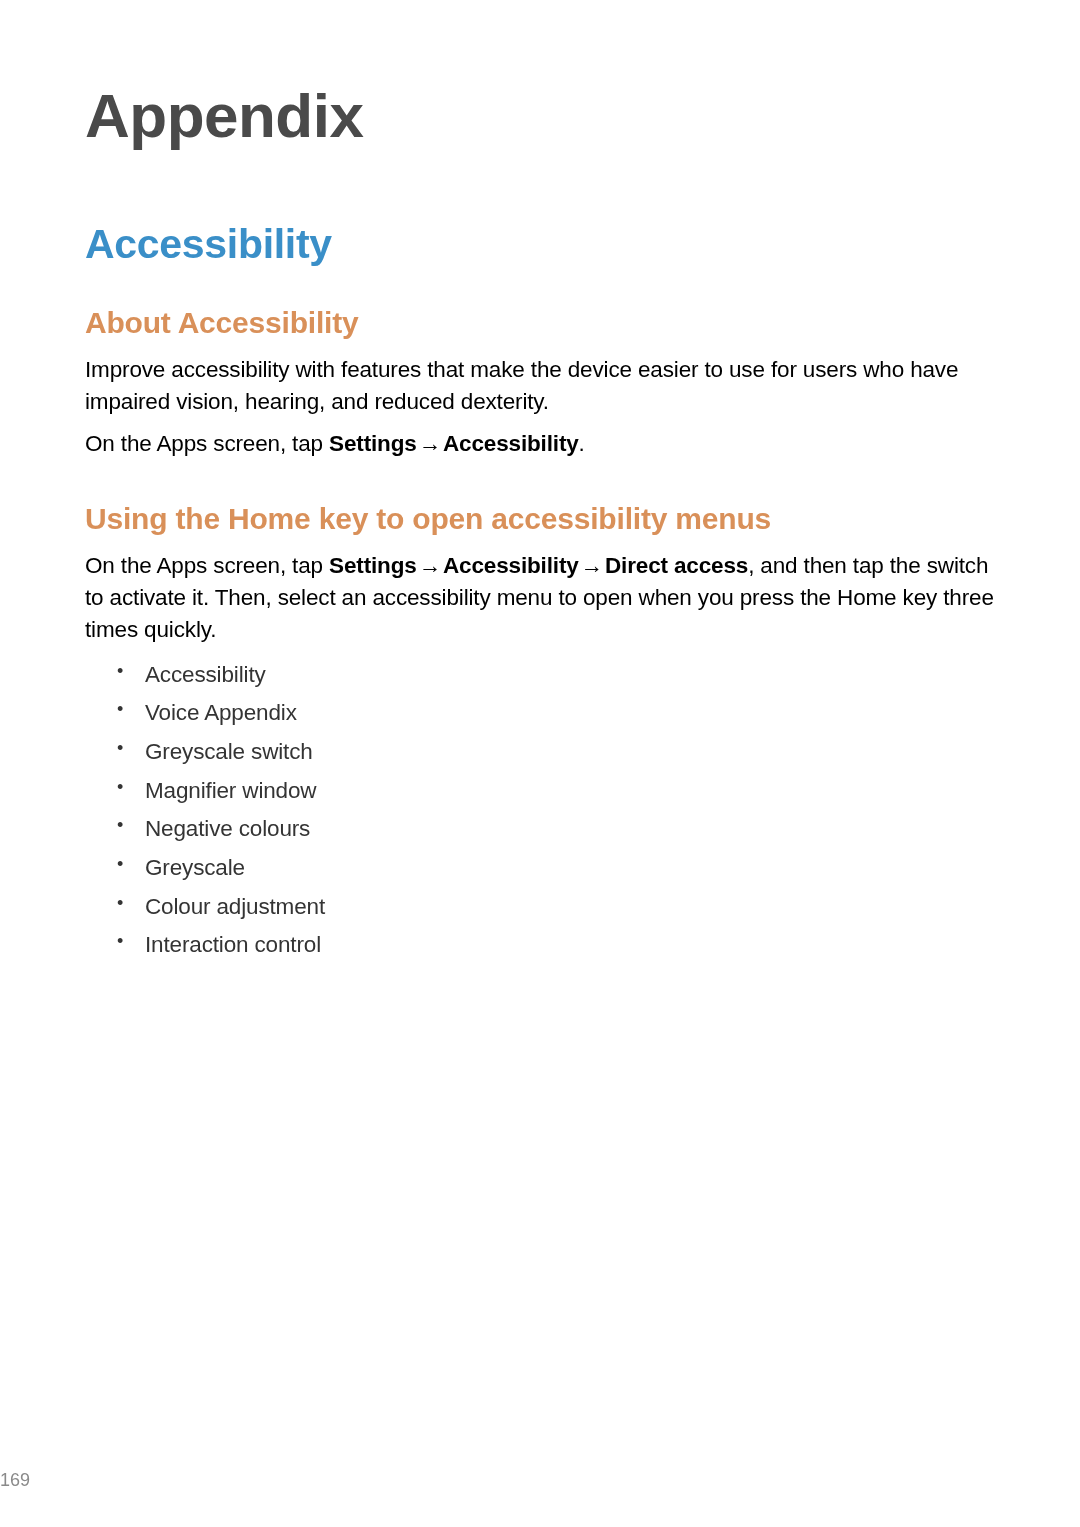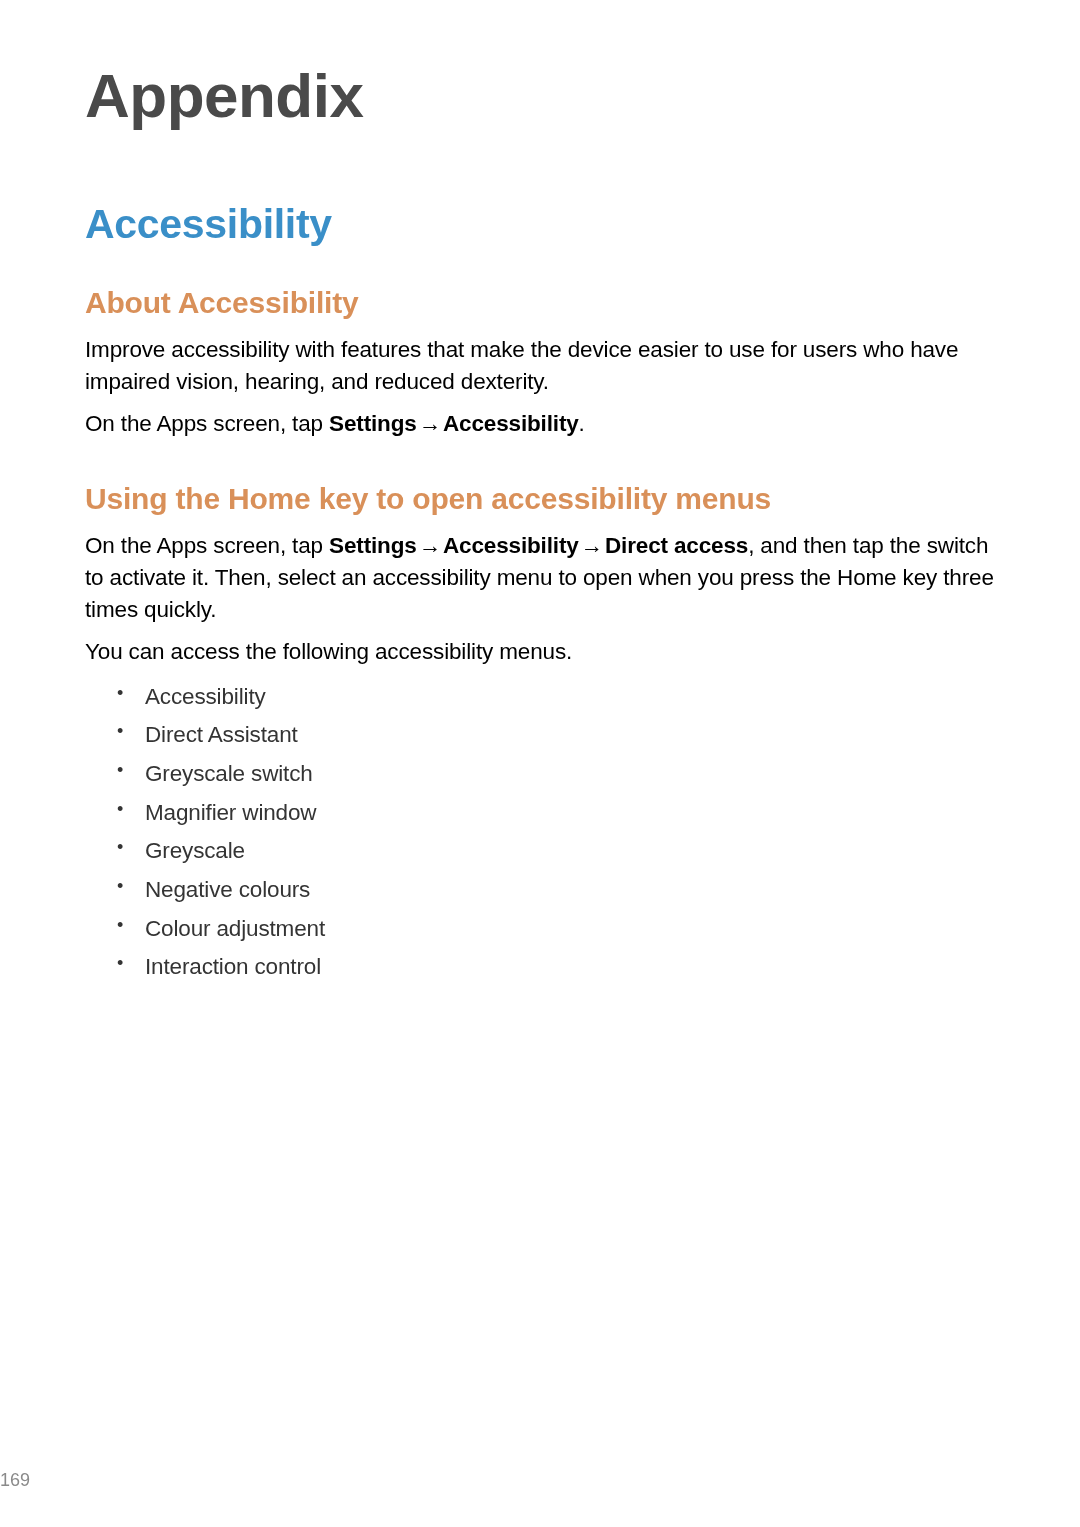--- a/index.html
+++ b/index.html
@@ -5,21 +5,21 @@
   html, body {
     margin: 0;
     padding: 0;
     background: #ffffff;
     width: 1080px;
   }
   .page {
     box-sizing: border-box;
     width: 1080px;
     min-height: 1527px;
-    padding: 60px 85px 60px 85px;
+    padding: 80px 85px 60px 85px;
     position: relative;
     font-family: "Segoe UI", "Myriad Pro", "Helvetica Neue", Arial, sans-serif;
     color: #3a3a3a;
   }
   .h1 {
     font-size: 62px;
     font-weight: 700;
     color: #4a4a4a;
     margin: 0 0 70px 0;
     letter-spacing: -0.5px;
@@ -103,27 +103,26 @@
   <p class="para">
     <span>On the Apps screen, tap </span><span class="bold">Settings</span><span class="arrow"> → </span><span class="bold">Accessibility</span><span>.</span>
   </p>
 
   <h3 class="h3 spaced">Using the Home key to open accessibility menus</h3>
 
   <p class="para">
     <span>On the Apps screen, tap </span><span class="bold">Settings</span><span class="arrow"> → </span><span class="bold">Accessibility</span><span class="arrow"> → </span><span class="bold">Direct access</span><span>, and then tap the switch to activate it. Then, select an accessibility menu to open when you press the Home key three times quickly.</span>
   </p>
 
-  <p class="para">You can access the following accessibility menus.</p>
 
   <ul class="menu-list">
     <li>Accessibility</li>
-    <li>Direct Assistant</li>
+    <li>Voice Appendix</li>
     <li>Greyscale switch</li>
     <li>Magnifier window</li>
+    <li>Negative colours</li>
     <li>Greyscale</li>
-    <li>Negative colours</li>
     <li>Colour adjustment</li>
     <li>Interaction control</li>
   </ul>
 
   <div class="page-number">169</div>
 </div>
 
 </body></html>

